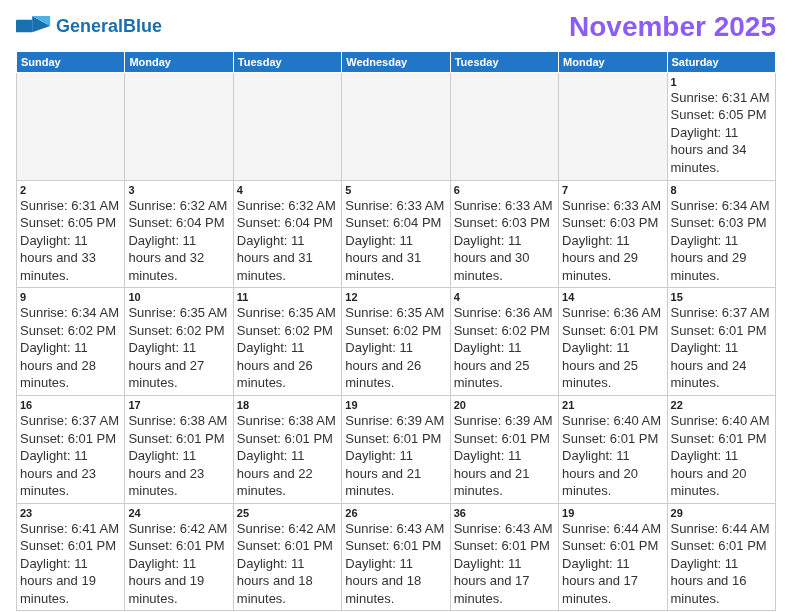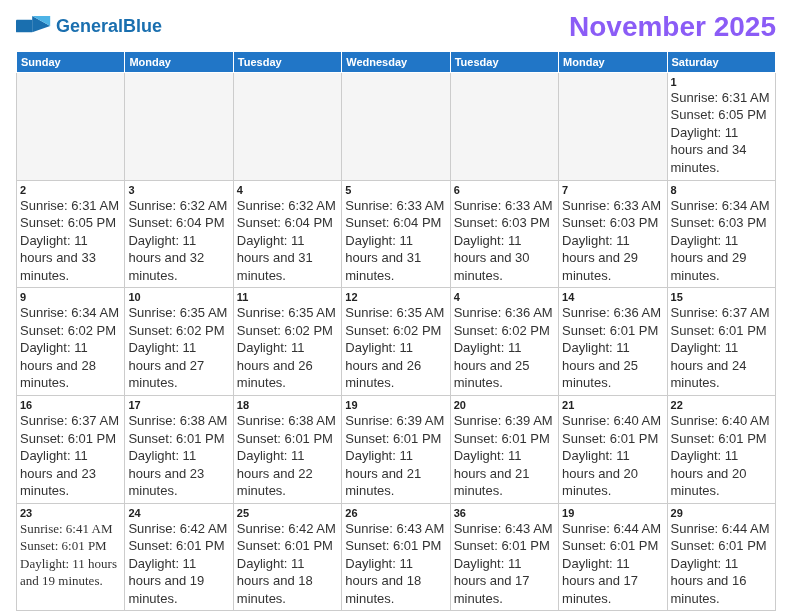--- a/index.html
+++ b/index.html
@@ -273,21 +273,21 @@
           <td>
             <span class="day-num">22</span>
             <div class="day-info" style="white-space: pre-line;">Sunrise: 6:40 AM
 Sunset: 6:01 PM
 Daylight: 11 hours and 20 minutes.</div>
           </td>
         </tr>
         <tr>
           <td>
             <span class="day-num">23</span>
-            <div class="day-info" style="white-space: pre-line; font-family: Liberation Serif, serif;">Sunrise: 6:41 AM
+            <div class="day-info" style="white-space: pre-line;">Sunrise: 6:41 AM
 Sunset: 6:01 PM
 Daylight: 11 hours and 19 minutes.</div>
           </td>
           <td>
             <span class="day-num">24</span>
             <div class="day-info" style="white-space: pre-line;">Sunrise: 6:42 AM
 Sunset: 6:01 PM
 Daylight: 11 hours and 19 minutes.</div>
           </td>
           <td>

